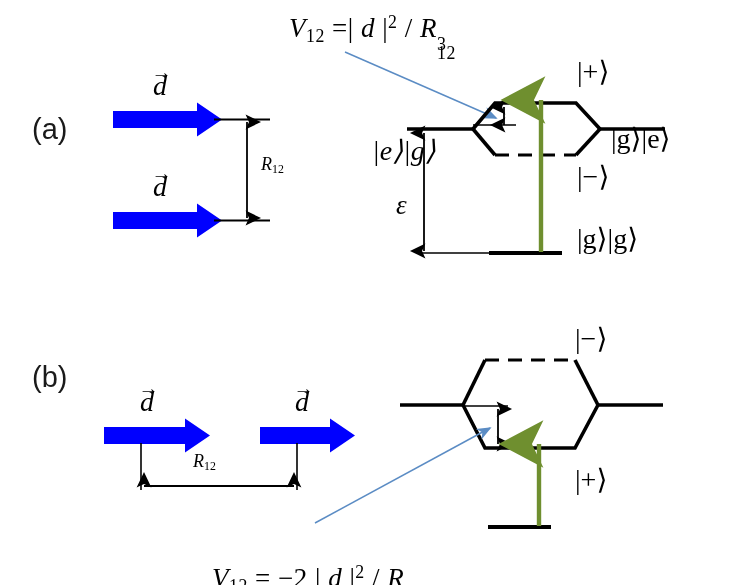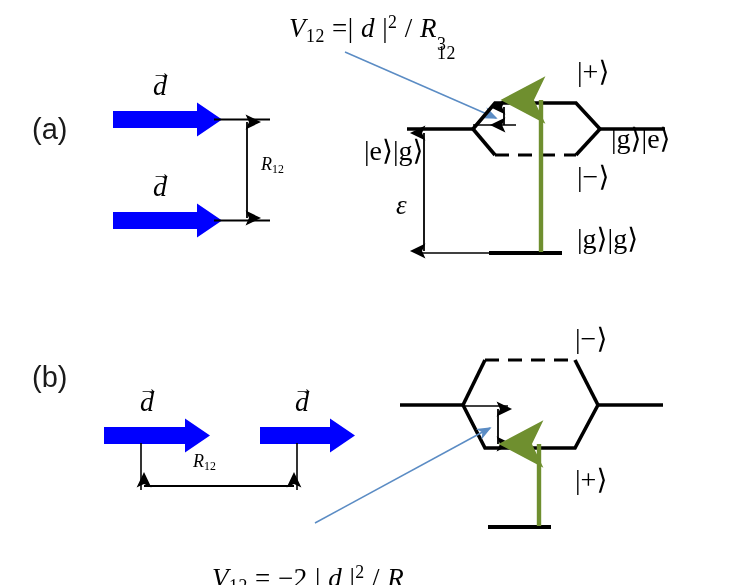--- a/index.html
+++ b/index.html
@@ -161,21 +161,21 @@
     <span class="mup">=</span><span class="mup bar">|</span>
     <span class="mi">d</span>
     <span class="mup bar">|</span><span class="sup">2</span>
     <span class="mup">/</span>
     <span class="mi">R</span><span style="display:inline-block;position:relative;width:1.05em;vertical-align:baseline;">
       <span class="sup" style="position:absolute;left:0;top:-0.05em;">3</span>
       <span class="sub" style="position:absolute;left:0;top:0.46em;">12</span>
     </span>
   </div>
 
-  <div class="lbl math ket" style="left:364px;top:137px;">|e⟩|g⟩</div>
+  <div class="lbl math ket" style="left:372px;top:137px;font-style:italic;">|e⟩|g⟩</div>
 
   <div class="lbl math ket" style="left:611px;top:125px;">|g⟩|e⟩</div>
 
   <div class="lbl math ket" style="left:577px;top:58px;">|+⟩</div>
 
   <div class="lbl math ket" style="left:577px;top:163px;">|−⟩</div>
 
   <div class="lbl math ket" style="left:577px;top:225px;">|g⟩|g⟩</div>
 
   <div class="lbl math eps" style="left:396px;top:192px;">

